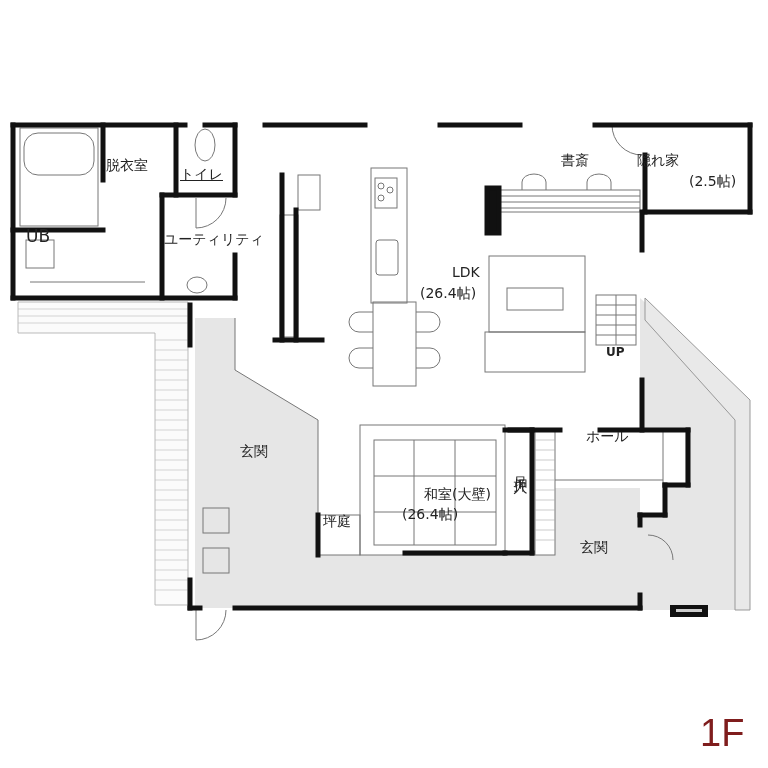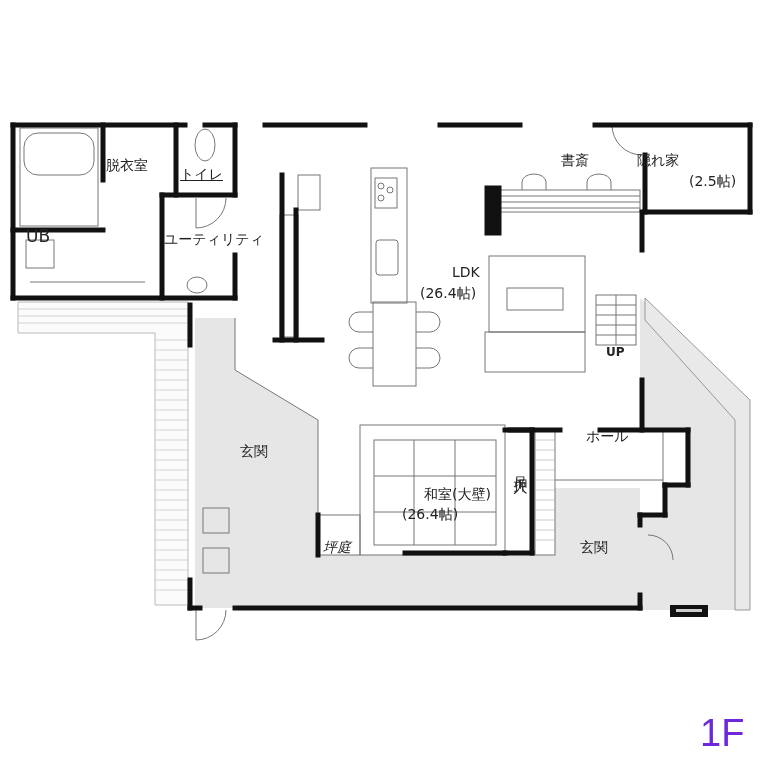--- a/index.html
+++ b/index.html
@@ -1,19 +1,19 @@
 <!DOCTYPE html>
 <html><head>
 <meta charset="utf-8">
 <style>
   html,body{margin:0;padding:0;background:#fff;}
   body{width:768px;height:768px;position:relative;overflow:hidden;font-family:"DejaVu Sans","Liberation Sans",sans-serif;}
   svg{position:absolute;left:0;top:0;}
   .lbl{position:absolute;font-size:14px;color:#222;white-space:nowrap;line-height:18px;text-align:center;}
-  .floor{position:absolute;font-family:"Liberation Sans","DejaVu Sans",sans-serif;font-size:38px;font-weight:500;color:#6d28d9;}
+  .floor{position:absolute;font-family:"Liberation Sans","DejaVu Sans",sans-serif;font-size:38px;font-weight:500;color:#7f1d1d;}
   .vert{writing-mode:vertical-rl;letter-spacing:1px;}
 </style>
 </head>
 <body>
 
 <svg width="768" height="768" viewBox="0 0 768 768">
 
   <polygon points="195,318 235,318 235,370 318,420 318,555 640,555 640,608 195,608" fill="#e6e6e6"></polygon>
   <polygon points="555,488 640,488 640,515 665,515 665,485 685,485 685,430 640,430 640,298 750,400 750,610 640,610 640,555 555,555" fill="#e6e6e6"></polygon>
   <polygon points="645,298 750,400 750,610 735,610 735,420 645,320" fill="#e9e9e9" stroke="#999" stroke-width="1"></polygon>
@@ -203,20 +203,20 @@
 <div class="lbl" style="left:106px;top:156px;">脱衣室</div>
 <div class="lbl" style="left:180px;top:165px;text-decoration:underline;">トイレ</div>
 <div class="lbl" style="left:164px;top:230px;">ユーティリティ</div>
 <div class="lbl" style="left:549px;top:151px;margin-left:12px;">書斎</div>
 <div class="lbl" style="left:637px;top:151px;">隠れ家</div>
 <div class="lbl" style="left:689px;top:172px;">(2.5帖)</div>
 <div class="lbl" style="left:452px;top:263px;">LDK</div>
 <div class="lbl" style="left:420px;top:284px;">(26.4帖)</div>
 <div class="lbl" style="left:606px;top:343px;font-size:12px;font-weight:bold;">UP</div>
 <div class="lbl" style="left:240px;top:442px;">玄関</div>
-<div class="lbl" style="left:323px;top:538px;font-style:italic;">坪庭</div>
+<div class="lbl" style="left:323px;top:512px;">坪庭</div>
 <div class="lbl" style="left:396px;top:485px;margin-left:28px;">和室(大壁)</div>
 <div class="lbl" style="left:402px;top:505px;">(26.4帖)</div>
 <div class="lbl vert" style="left:512px;top:466px;">吊押入</div>
 <div class="lbl" style="left:586px;top:427px;">ホール</div>
 <div class="lbl" style="left:580px;top:538px;">玄関</div>
 
 <div class="floor" style="left:700px;top:712px;">1F</div>
 
 </body></html>

